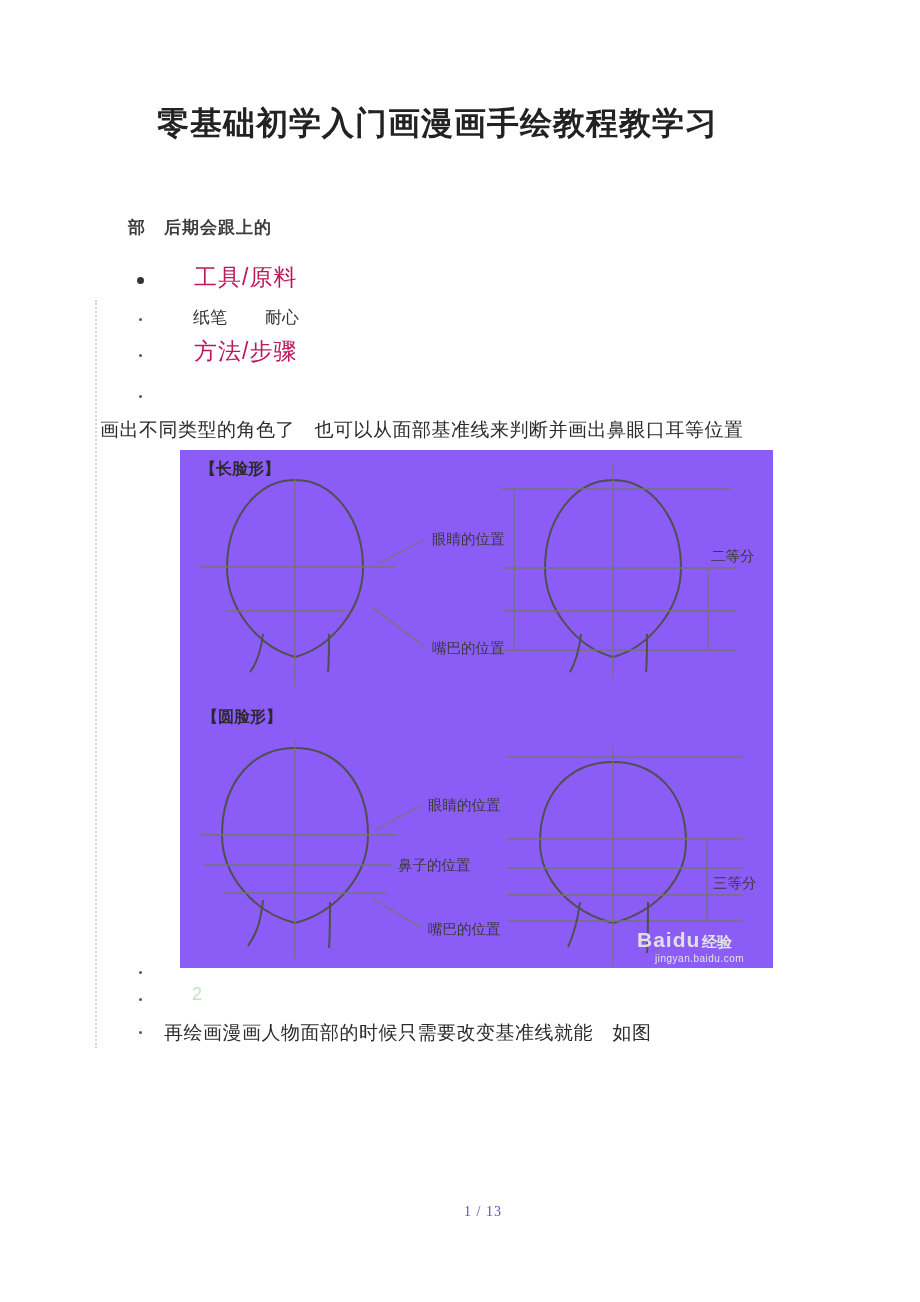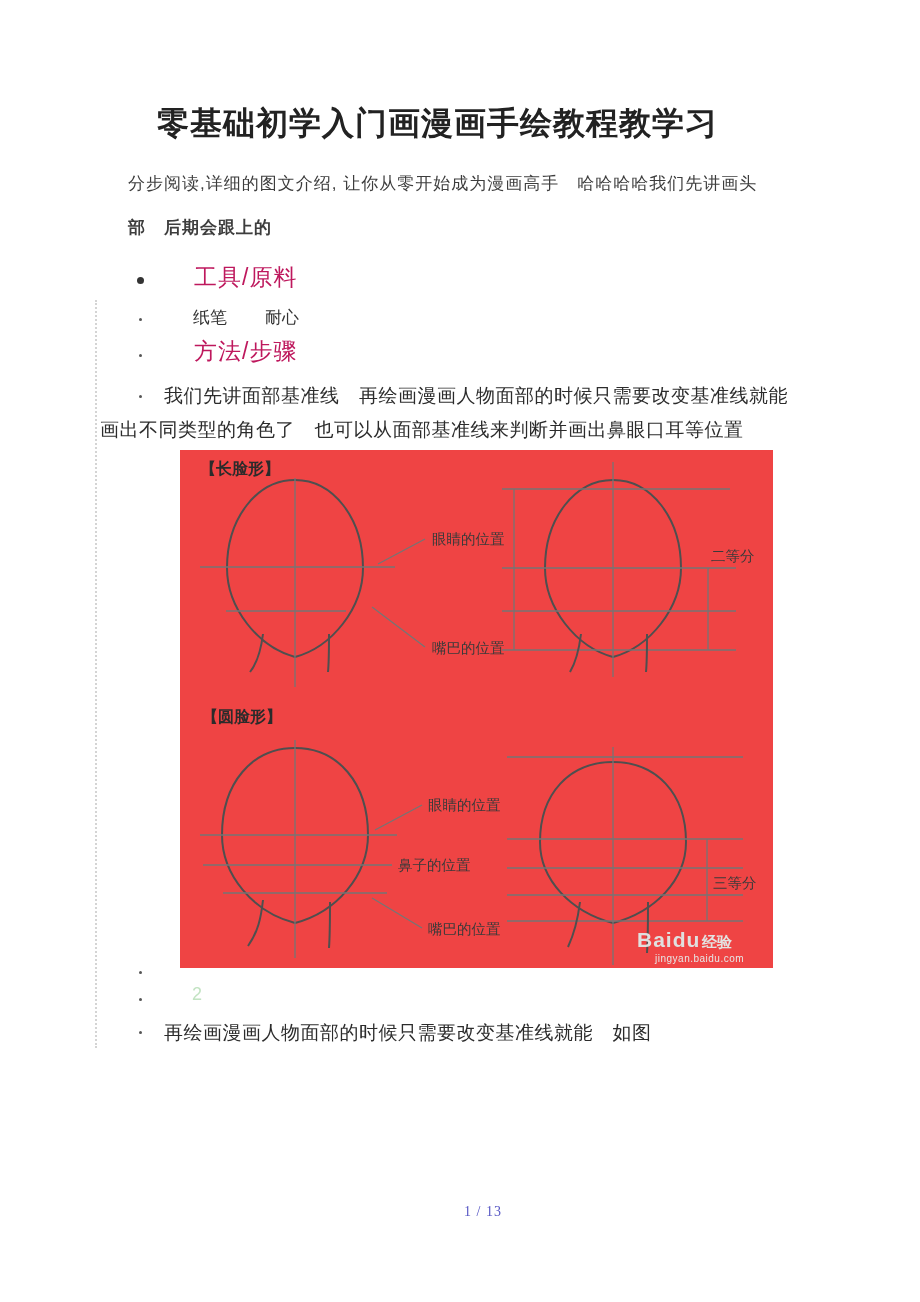--- a/index.html
+++ b/index.html
@@ -14,21 +14,21 @@
   }
   .subtitle{font-size:17px;color:#3d3d3d;letter-spacing:1px;white-space:nowrap;}
   .heading{font-size:23px;color:#be185d;letter-spacing:1px;white-space:nowrap;}
   .body-text{font-size:19px;color:#2c2c2c;letter-spacing:0.5px;white-space:nowrap;}
   .small-text{font-size:17px;color:#333;white-space:nowrap;}
   .dot-large{width:7px;height:7px;border-radius:50%;background:#333;}
   .dot-small{width:3px;height:3px;border-radius:50%;background:#555;}
   .left-dotted{
     width:0;border-left:2px dotted #d4d4d4;
   }
-  .figure-box{background:#ef4444;}
+  .figure-box{background:#8b5cf6;}
   .step2-marker{font-size:18px;color:#c2e3c2;}
   .footer{
     font-family:"Liberation Serif","DejaVu Serif",serif;
     font-size:14px;color:#5656c4;letter-spacing:1px;
   }
   svg text{font-family:"Liberation Sans","DejaVu Sans",sans-serif;}
   .fig-section-label{font-size:16px;font-weight:bold;fill:#2b2b2b;}
   .fig-label{font-size:14.5px;fill:#3a3a3a;}
   .wm-main{font-size:21px;font-weight:bold;fill:#e0e0df;letter-spacing:1px;}
   .wm-badge{font-size:15px;font-weight:bold;fill:#e3e3e2;}
@@ -36,36 +36,34 @@
 </style>
 </head>
 <body>
 
 <div id="page">
 
   <div class="abs left-dotted" style="left:95px;top:300px;height:748px;"></div>
 
   <div class="abs title" style="left:136px;top:102px;">零基础初学入门画漫画手绘教程教学习</div>
 
-  <div class="abs subtitle" style="left:128px;top:172px;">分步阅读,详细的图文介绍, 让你从零开始成为漫画高手　哈哈哈哈我们先讲画头</div>
   <div class="abs subtitle" style="left:128px;top:216px;font-weight:bold;">部　后期会跟上的</div>
 
   <div class="abs dot-large" style="left:137px;top:277px;"></div>
   <div class="abs heading" style="left:194px;top:262px;">工具/原料</div>
 
   <div class="abs dot-small" style="left:139px;top:318px;"></div>
   <div class="abs small-text" style="left:193px;top:306px;">
     <span>纸笔</span><span style="display:inline-block;width:38px;"></span><span>耐心</span>
   </div>
 
   <div class="abs dot-small" style="left:139px;top:354px;"></div>
   <div class="abs heading" style="left:194px;top:336px;">方法/步骤</div>
 
   <div class="abs dot-small" style="left:139px;top:395px;"></div>
-  <div class="abs body-text" style="left:164px;top:383px;">我们先讲面部基准线　再绘画漫画人物面部的时候只需要改变基准线就能</div>
   <div class="abs body-text" style="left:100px;top:417px;">画出不同类型的角色了　也可以从面部基准线来判断并画出鼻眼口耳等位置</div>
 
   <div class="abs figure-box" style="left:180px;top:450px;width:593px;height:518px;">
     <svg width="593" height="518" viewBox="0 0 593 518">
 
       <g stroke="#757575" stroke-width="1.3" fill="none">
         <text x="20" y="24" class="fig-section-label" stroke="none" fill="#2b2b2b">【长脸形】</text>
 
         <path d="M 47 118 C 47 68 77 30 115 30 C 153 30 183 68 183 118 C 183 158 152 197 115 207 C 78 197 47 158 47 118 Z" stroke="#4f4f4f" stroke-width="2"></path>
         <line x1="115" y1="28" x2="115" y2="237"></line>

